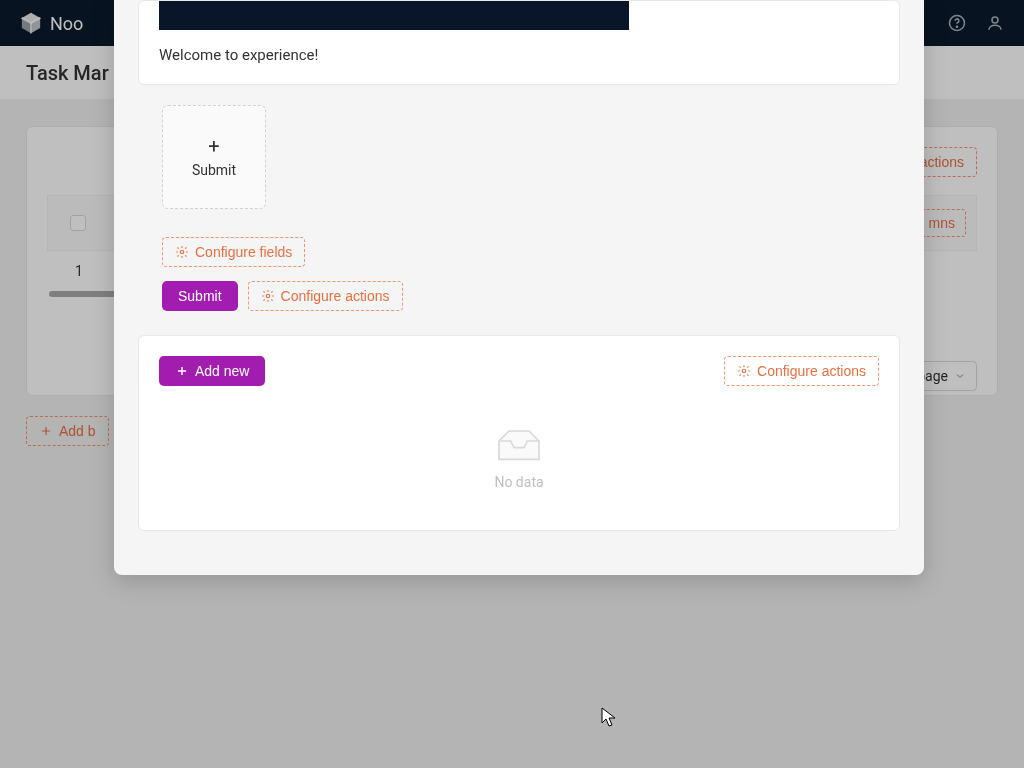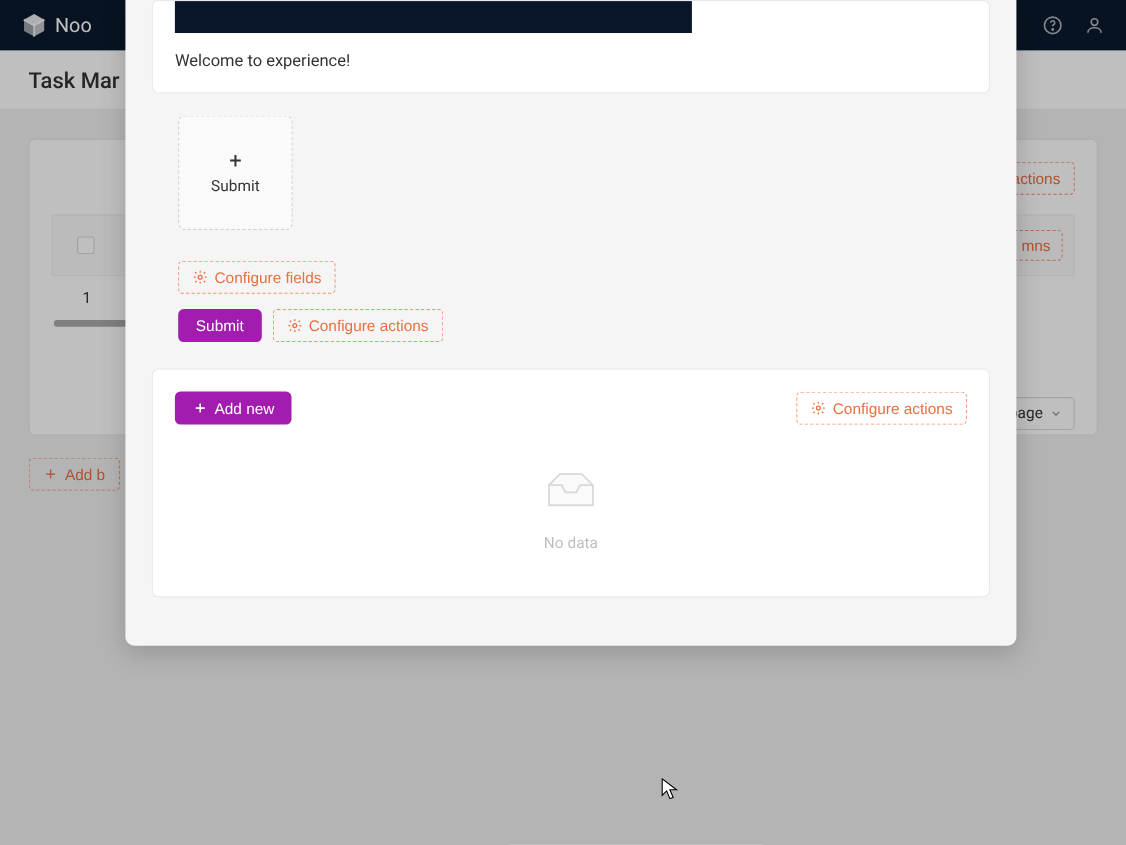--- a/index.html
+++ b/index.html
@@ -44,21 +44,21 @@
 
   .section-label { font-weight: 600; margin: 16px 0 12px 24px; }
   .upload-tile { width: 104px; height: 104px; border: 1px dashed #d0d0d0; border-radius: 6px; display: flex; flex-direction: column; align-items: center; justify-content: center; gap: 6px; margin-left: 24px; background: #fafafa; cursor: pointer; }
   .upload-plus { font-size: 20px; line-height: 1; }
 
   .actions-row { display: flex; gap: 10px; align-items: center; margin-top: 14px; margin-left: 24px;}
   .fields-row { margin: 28px 0 0 24px; }
 
   .card2-top { display: flex; justify-content: space-between; gap: 14px; margin-bottom: 40px; }
 
-  .empty { display: flex; flex-direction: column; align-items: center; color: #bfbfbf; gap: 20px; padding-bottom: 20px; }
+  .empty { display: flex; flex-direction: column; align-items: center; color: #bfbfbf; gap: 8px; padding-bottom: 20px; }
   .empty-box { width: 56px; height: 40px; }
 
   .add-block-row { margin-top: 0; }
 
   .chevron-down { width: 12px; height: 12px; }
 
   
   .cursor { position: absolute; left: 601px; top: 707px; width: 16px; height: 22px; pointer-events: none; }
 </style>
 </head>

